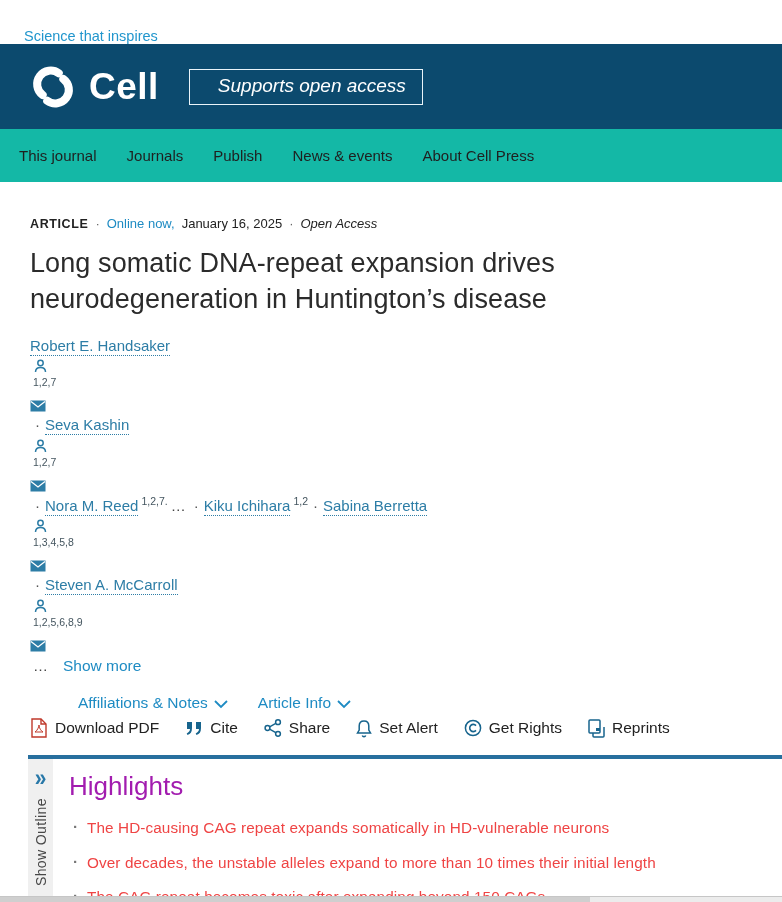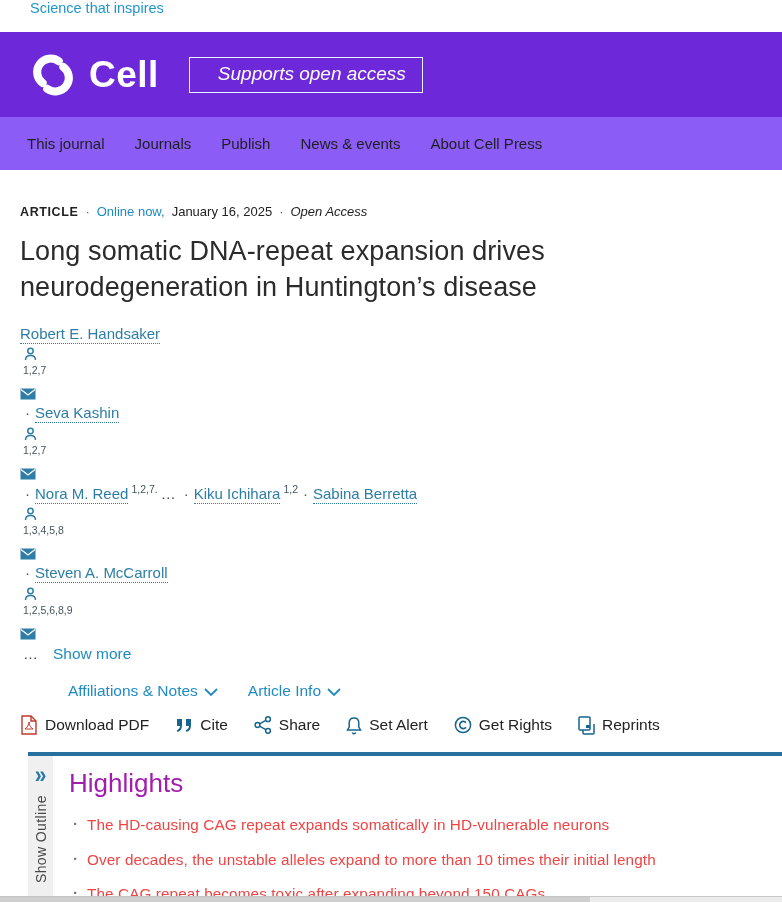--- a/index.html
+++ b/index.html
@@ -1,36 +1,36 @@
 <!DOCTYPE html>
 <html><head>
 <meta charset="utf-8">
 <style>
   * { margin:0; padding:0; box-sizing:border-box; }
   html,body { width:782px; height:902px; overflow:hidden; background:#fff;
     font-family:"Liberation Sans", sans-serif; color:#222; }
   a { text-decoration:none; cursor:pointer; }
 
   
-  .topbar { height:32px; background:#fff; display:flex; align-items:flex-start; padding-left:30px; }
+  .topbar { height:44px; background:#fff; display:flex; align-items:flex-end; padding-left:24px; }
   .tagline { color:#2196cd; font-size:14.5px; }
 
   
-  .masthead { height:85px; background:#6d28d9; display:flex; align-items:center; padding-left:30px; }
+  .masthead { height:85px; background:#0c4a6e; display:flex; align-items:center; padding-left:30px; }
   .logo-swirl { width:46px; height:46px; flex:0 0 auto; }
   .wordmark { color:#fff; font-size:37px; font-weight:bold; margin-left:13px; letter-spacing:0.5px; }
   .oa-badge { margin-left:30px; border:1px solid #eaf4f9; color:#fff; font-style:italic;
     font-size:19px; padding:5px 16px 7px 28px; }
 
   
-  .nav { height:53px; background:#8b5cf6; display:flex; align-items:center; padding-left:12px; }
+  .nav { height:53px; background:#14b8a6; display:flex; align-items:center; padding-left:4px; }
   .nav-item { color:#1f1f1f; font-size:15px; padding:0 15px; cursor:pointer; }
 
   
-  .main { padding:34px 38px 0 20px; }
+  .main { padding:34px 38px 0 30px; }
   .meta { font-size:13px; color:#222; display:flex; align-items:baseline; gap:7px; }
   .meta .type { font-weight:bold; letter-spacing:0.6px; font-size:12.5px; }
   .meta .dot { color:#666; }
   .meta .online { color:#1e8bc3; }
   .meta .oa { font-weight:normal; font-style:italic; }
 
   h1.title { font-size:27px; font-weight:400; color:#2b2b2b; line-height:1.33;
     margin-top:15px; max-width:680px; letter-spacing:0.1px; }
 
   .authors { margin-top:15px; font-size:15px; line-height:1.75; max-width:720px; color:#333; }
@@ -40,21 +40,21 @@
   .mail-link { border-bottom:1px dotted #2d7da6; margin-left:5px; padding-bottom:1px; }
   .mail-ico { vertical-align:-2px; }
   .auth-sep { color:#555; margin:0 5px; }
   .auth-after { color:#444; margin:0 3px; }
   .show-more { color:#1e8bc3; margin-left:12px; font-size:15.5px; }
 
   .toggles { margin-top:15px; display:flex; gap:30px;margin-left:48px; }
   .toggle { color:#1e8bc3; font-size:15.5px; display:flex; align-items:center; gap:6px; }
   .chev { margin-top:2px; }
 
-  .actions { margin-top:15px; display:flex; align-items:center; gap:26px; }
+  .actions { margin-top:6px; display:flex; align-items:center; gap:26px; }
   .action { display:flex; align-items:center; gap:7px; font-size:15.5px; color:#222; cursor:pointer; }
 
   .divider { height:4px; background:#276f9e; margin:17px 0 0 28px; }
 
   
   .content { display:flex; align-items:stretch; height:452px; }
   .rail { width:25px; margin-left:28px; background:#f0f0f0; display:flex; flex-direction:column;
     align-items:center; padding-top:8px; flex:0 0 auto; }
   .rail-expand { color:#2878a8; font-size:21px; font-weight:bold; transform:scaleY(1.1); cursor:pointer; line-height:1; }
   .rail-label { margin-top:10px; writing-mode:vertical-rl; transform:rotate(180deg);

